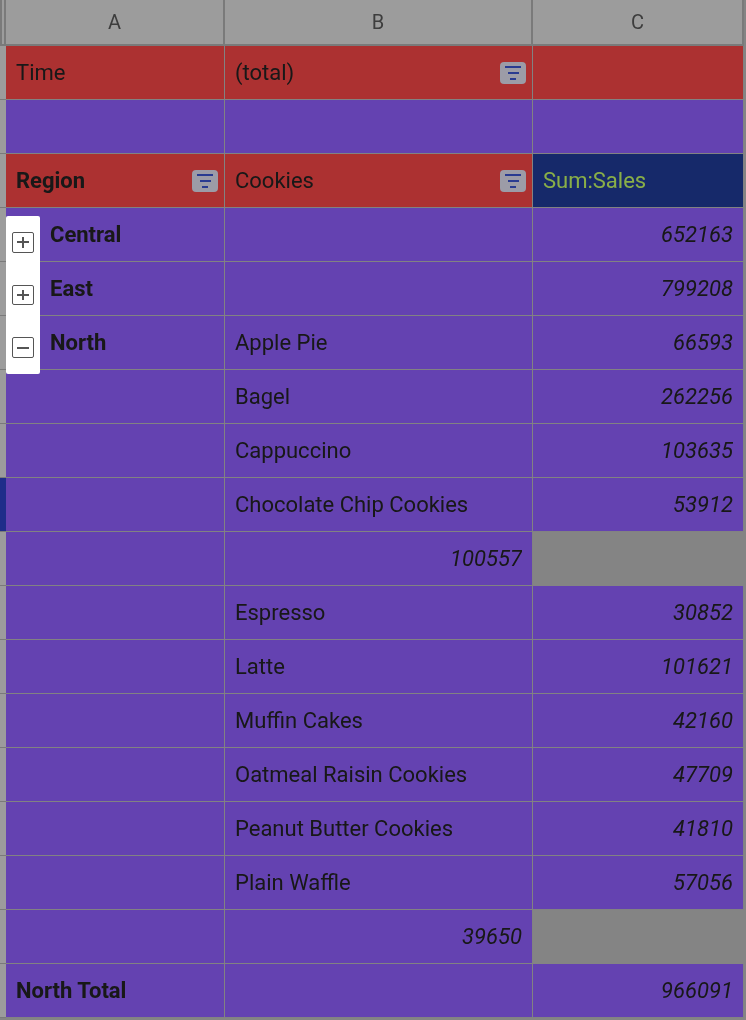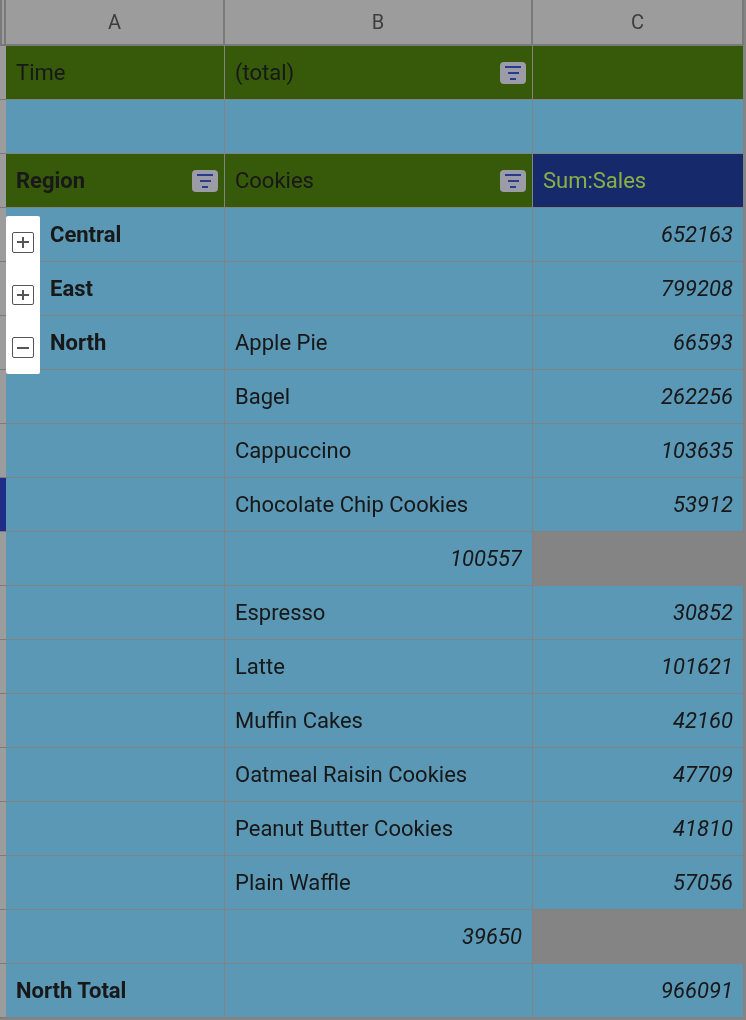--- a/index.html
+++ b/index.html
@@ -41,41 +41,41 @@
     align-items: center;
     justify-content: center;
     font-size: 20px;
     color: #555;
   }
   .colhdr.first {
     border-left: 2px solid #a9a9a9;
   }
 
   .cell {
-    background: #7dd3fc;
+    background: #8b5cf6;
     border-right: 1px solid #b5b5b5;
     border-bottom: 1px solid #b5b5b5;
     display: flex;
     align-items: center;
     padding: 0 10px;
     position: relative;
   }
   .cell .txt {
     white-space: nowrap;
     overflow: hidden;
   }
   .cell.num .txt {
     margin-left: auto;
     text-align: right;
     font-style: italic;
   }
   .cell.bold .txt { font-weight: 700; }
 
   .cell.hdr {
-    background: #4d7c0f;
+    background: #ef4444;
   }
   .cell.selhdr {
     background: #1f3a93;
     color: #bef264;
   }
 
   .row-strip {
     display: grid;
     grid-template-columns: 6px 219px 308px 211px;
     height: 54px;

